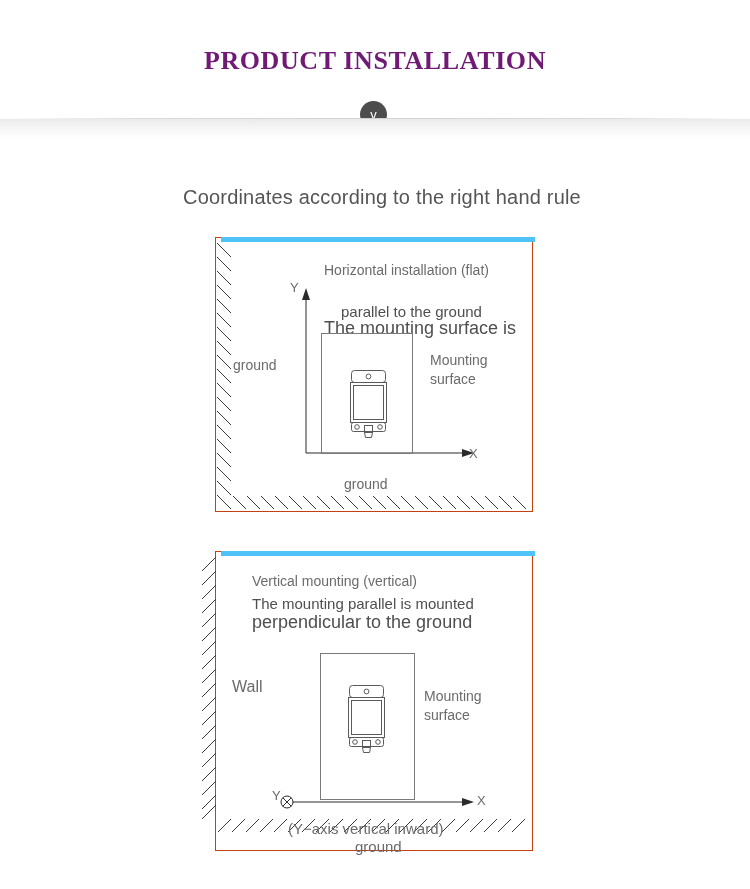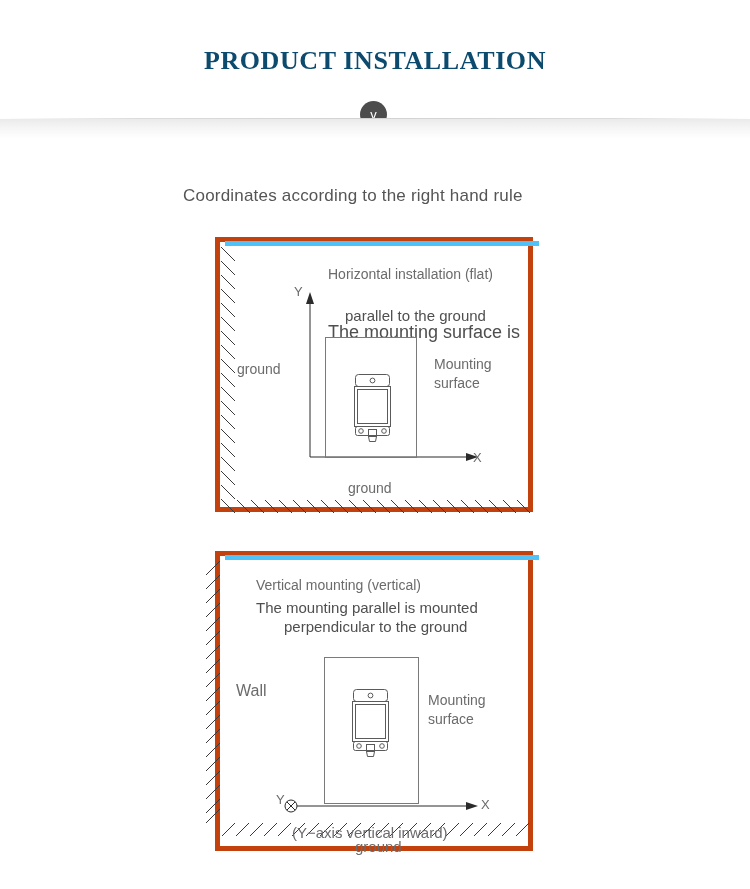--- a/index.html
+++ b/index.html
@@ -26,21 +26,21 @@
   .page-title {
     position: absolute;
     left: 0;
     top: 46px;
     width: 750px;
     text-align: center;
     font-family: "Liberation Serif", serif;
     font-weight: bold;
     font-size: 26px;
     letter-spacing: 0.6px;
-    color: #0c4a6e;
+    color: #701a75;
   }
   .badge-circle {
     position: absolute;
     left: 360px;
     top: 101px;
     width: 27px;
     height: 27px;
     border-radius: 50%;
     background: #4d4d4d;
     color: #ffffff;
@@ -65,31 +65,31 @@
     width: 750px;
     height: 1px;
     background: linear-gradient(to right, #ffffff 0%, #dcdcdc 18%, #d2d2d2 50%, #dcdcdc 82%, #ffffff 100%);
   }
 
   
   .section-caption {
     position: absolute;
     left: 183px;
     top: 186px;
-    font-size: 17px;
+    font-size: 20px;
     color: #555555;
     letter-spacing: 0.2px;
     white-space: nowrap;
   }
 
   
   .diagram {
     position: absolute;
     box-sizing: border-box;
-    border: 5px solid #c2410c;
+    border: 1px solid #c2410c;
     background: #ffffff;
   }
   #diagram-horizontal {
     left: 215px;
     top: 237px;
     width: 318px;
     height: 275px;
   }
   #diagram-vertical {
     left: 215px;
@@ -299,21 +299,21 @@
       <line x1="238" y1="13" x2="251" y2="0"></line>
       <line x1="252" y1="13" x2="265" y2="0"></line>
       <line x1="266" y1="13" x2="279" y2="0"></line>
       <line x1="280" y1="13" x2="293" y2="0"></line>
       <line x1="294" y1="13" x2="307" y2="0"></line>
     </g>
   </svg>
 
   <div class="dlabel" style="left:36px; top:20px;">Vertical mounting (vertical)</div>
   <div class="dlabel dark" style="left:36px; top:42px; font-size:15px;">The mounting parallel is mounted</div>
-  <div class="dlabel dark" style="left:36px; top:61px; font-size:15px;margin-left:28px;">perpendicular to the ground</div>
+  <div class="dlabel dark" style="left:36px; top:61px; font-size:18px;">perpendicular to the ground</div>
 
   <div class="dlabel" style="left:16px; top:125px; font-size:16px;">Wall</div>
 
   <svg class="hatch" style="left:104px; top:101px;" width="95" height="147">
     <rect class="ln-soft" x="0.5" y="0.5" width="94" height="146"></rect>
   </svg>
 
   <svg class="hatch" style="left:131px; top:132px;" width="40" height="70">
     <g class="ln-dev">
       <rect x="2.5" y="1.5" width="34" height="12" rx="3"></rect>

